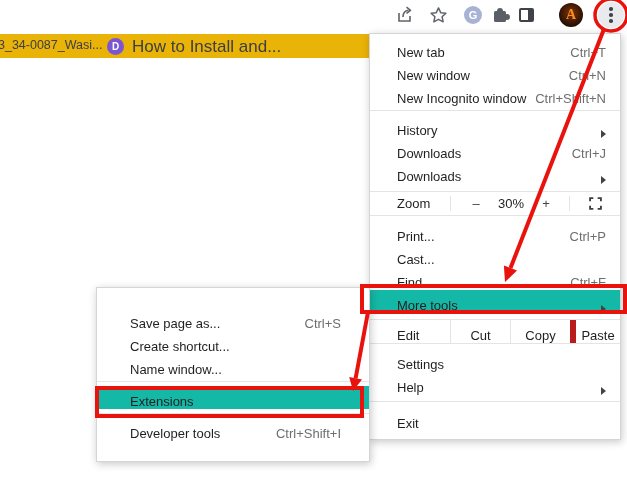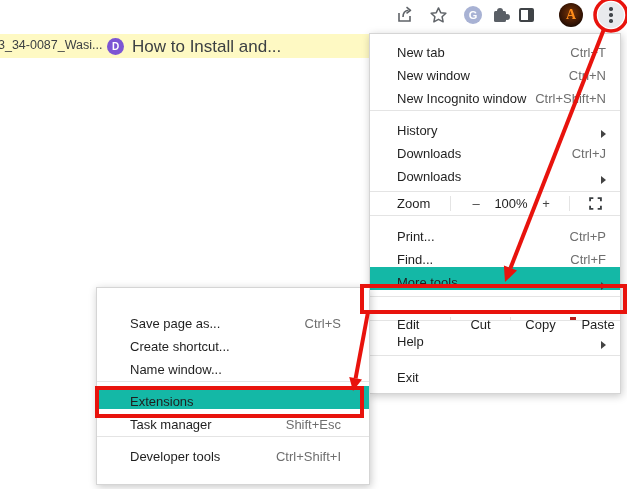--- a/index.html
+++ b/index.html
@@ -27,21 +27,21 @@
   .avatar-wrap { left:557px; width:28px; }
   .avatar { width:24px; height:24px; border-radius:50%;
             background:radial-gradient(circle at 50% 42%, #7a3507 0%, #3a1604 55%, #120702 85%);
             color:#ff8c1a; font-family:"Liberation Serif", serif; font-weight:bold; font-size:14px;
             display:flex; align-items:center; justify-content:center; }
   .dots-btn { position:absolute; left:598px; top:2px; width:26px; height:26px; border-radius:50%;
               background:#e9eaed; display:flex; flex-direction:column; align-items:center; justify-content:center; gap:2.5px; }
   .dot { width:3.5px; height:3.5px; border-radius:50%; background:#41454a; }
 
   
-  .bookmarks { position:absolute; top:34px; left:0; width:369px; height:24px; background:#fef9c3; }
+  .bookmarks { position:absolute; top:34px; left:0; width:369px; height:24px; background:#eab308; }
   .bm1 { position:absolute; left:-2px; top:4px; color:#3c4043; font-size:12.5px; white-space:nowrap; }
   .bm2 { position:absolute; left:107px; top:1px; display:flex; align-items:center; gap:8px; }
   .bm-fav { width:17px; height:17px; border-radius:50%; background:#7c55d4; color:#fff;
             font-weight:bold; font-size:10px; display:flex; align-items:center; justify-content:center; }
   .bm2-label { color:#3c4043; font-size:17px; white-space:nowrap; padding-top:2px; }
 
   
   .menu { position:absolute; background:#fff; border:1px solid #d5d5d5;
           box-shadow:1px 2px 8px rgba(0,0,0,0.22); z-index:5; }
   .main-menu { left:369px; top:33px; width:252px; padding:3px 0 8px 0; }
@@ -66,21 +66,21 @@
                display:flex; align-items:center; }
   .zminus { margin-left:16px; width:18px; text-align:center; color:#444; }
   .zval   { flex:1; text-align:center; }
   .zplus  { margin-right:14px; width:18px; text-align:center; color:#444; }
   .zcell-fs { flex:1; display:flex; align-items:center; justify-content:center; }
 
   
   .editrow { margin-top:6px; margin-bottom:5px; height:25px;
              border-top:1px solid #e4e4e4; border-bottom:1px solid #e4e4e4;
              display:flex; align-items:stretch; }
-  .ecell { display:flex; align-items:flex-start; justify-content:center;margin-top:20px; }
+  .ecell { display:flex; align-items:flex-end; justify-content:center; }
   .ecell.first { width:80px; justify-content:flex-start; padding-left:27px; }
   .ecell.b { width:60px; border-left:1px solid #e4e4e4; }
   .ecell.last { flex:1; border-left:6px solid #b91c1c; }
 
   
   .overlay { position:absolute; top:0; left:0; width:627px; height:489px; z-index:20; pointer-events:none; }
 
   .icon-svg { display:block; }
 </style>
 </head>
@@ -162,35 +162,38 @@
     <span class="lbl">Downloads</span>
     <span class="subarrow"></span>
   </div>
 
   <div class="zoomrow">
     <div class="zcell-label">
       <span>Zoom</span>
     </div>
     <div class="zcell-mid">
       <span class="zminus">–</span>
-      <span class="zval">100%</span>
+      <span class="zval">30%</span>
       <span class="zplus">+</span>
     </div>
     <div class="zcell-fs">
       <svg width="13" height="13" viewBox="0 0 12 12">
         <path d="M1 4 V1 H4 M8 1 H11 V4 M11 8 V11 H8 M4 11 H1 V8" fill="none" stroke="#3c4043" stroke-width="1.7"></path>
       </svg>
     </div>
   </div>
 
   <div class="mrow">
     <span class="lbl">Print...</span>
     <span class="sc">Ctrl+P</span>
   </div>
   <div class="mrow">
+    <span class="lbl">Cast...</span>
+  </div>
+  <div class="mrow">
     <span class="lbl">Find...</span>
     <span class="sc">Ctrl+F</span>
   </div>
 
   <div class="mrow hl">
     <span class="lbl">More tools</span>
     <span class="subarrow"></span>
   </div>
 
   <div class="editrow">
@@ -202,20 +205,23 @@
     </div>
     <div class="ecell b">
       <span>Copy</span>
     </div>
     <div class="ecell last">
       <span>Paste</span>
     </div>
   </div>
 
   <div class="mrow">
+    <span class="lbl">Settings</span>
+  </div>
+  <div class="mrow">
     <span class="lbl">Help</span>
     <span class="subarrow"></span>
   </div>
 
   <div class="msep wide"></div>
 
   <div class="mrow">
     <span class="lbl">Exit</span>
   </div>
 </div>
@@ -231,24 +237,20 @@
   </div>
   <div class="mrow">
     <span class="lbl">Name window...</span>
   </div>
 
   <div class="msep"></div>
 
   <div class="mrow hl">
     <span class="lbl">Extensions</span>
   </div>
-  <div class="mrow">
-    <span class="lbl">Task manager</span>
-    <span class="sc">Shift+Esc</span>
-  </div>
 
   <div class="msep"></div>
 
   <div class="mrow">
     <span class="lbl">Developer tools</span>
     <span class="sc">Ctrl+Shift+I</span>
   </div>
 </div>
 
 <svg class="overlay" viewBox="0 0 627 489">

